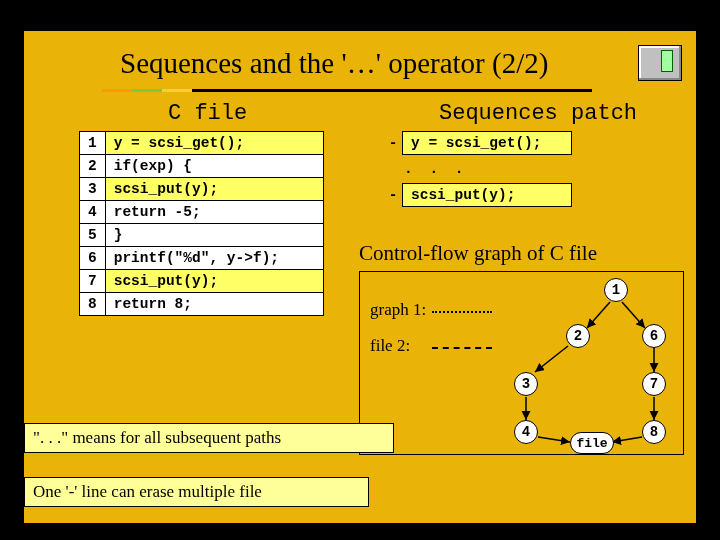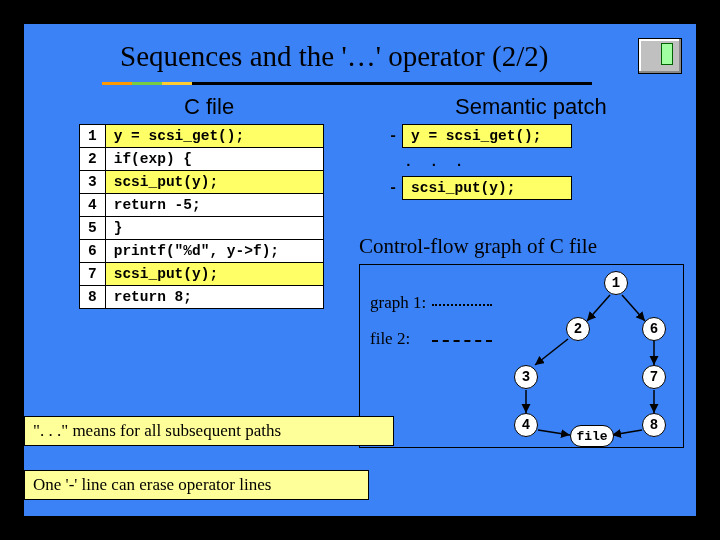--- a/index.html
+++ b/index.html
@@ -5,23 +5,23 @@
   * { box-sizing: border-box; margin: 0; padding: 0; }
   body {
     width: 720px;
     height: 540px;
     background: #000;
     font-family: Georgia, 'Times New Roman', serif;
     overflow: hidden;
   }
   .slide {
     position: absolute;
-    left: 22px; top: 22px;
+    left: 22px; top: 29px;
     width: 676px; height: 496px;
-    background: #3b82f6;
+    background: #eab308;
     border: 2px solid #000;
   }
   .title {
     position: absolute;
     left: 96px; top: 16px;
     font-size: 29px;
     font-family: 'Comic Sans MS', cursive;
     color: #000;
   }
   .title-rule {
@@ -43,23 +43,22 @@
   .title-icon::after {
     content: "";
     position: absolute;
     left: 22px; top: 4px;
     width: 10px; height: 20px;
     background: #a0ffa0;
     border: 1px solid #006000;
   }
   .col-head {
     position: absolute;
-    font-family: Liberation Sans, sans-serif;
+    font-family: Liberation Mono, monospace;
     font-size: 22px;
-    margin-left: 16px;
   }
   .cfile-label { left: 144px; top: 70px; }
   .sem-label { left: 415px; top: 70px; }
   .code-table {
     position: absolute;
     left: 55px; top: 100px;
     border-collapse: collapse;
     font-family: 'Courier New', monospace;
     font-size: 14.5px;
     font-weight: bold;
@@ -158,21 +157,21 @@
   <div class="title">Sequences and the '…' operator (2/2)</div>
   <div class="title-rule">
     <div class="seg" style="left:0;width:30px;background:#ff9900"></div>
     <div class="seg" style="left:30px;width:30px;background:#77cc44"></div>
     <div class="seg" style="left:60px;width:30px;background:#ffcc33"></div>
     <div class="seg" style="left:90px;width:400px;background:#000"></div>
   </div>
   <div class="title-icon"></div>
 
   <div class="col-head cfile-label">C file</div>
-  <div class="col-head sem-label">Semantic patch</div>
+  <div class="col-head sem-label">Sequences patch</div>
 
   <table class="code-table">
     <tbody>
         <tr>
           <td class="ln">1</td>
           <td class="cd hl">y = scsi_get();</td>
         </tr>
     <tr>
           <td class="ln">2</td>
           <td class="cd">if(exp) {</td>
@@ -246,15 +245,15 @@
     <div class="node" style="left:206px;top:52px">2</div>
     <div class="node" style="left:282px;top:52px">6</div>
     <div class="node" style="left:154px;top:100px">3</div>
     <div class="node" style="left:282px;top:100px">7</div>
     <div class="node" style="left:154px;top:148px">4</div>
     <div class="node" style="left:282px;top:148px">8</div>
     <div class="exit-node" style="left:210px;top:160px">file</div>
   </div>
 
   <div class="note1">". . ." means for all subsequent paths</div>
-  <div class="note2">One '-' line can erase operator lines</div>
+  <div class="note2">One '-' line can erase multiple file</div>
 
 </div>
 
 </body></html>

